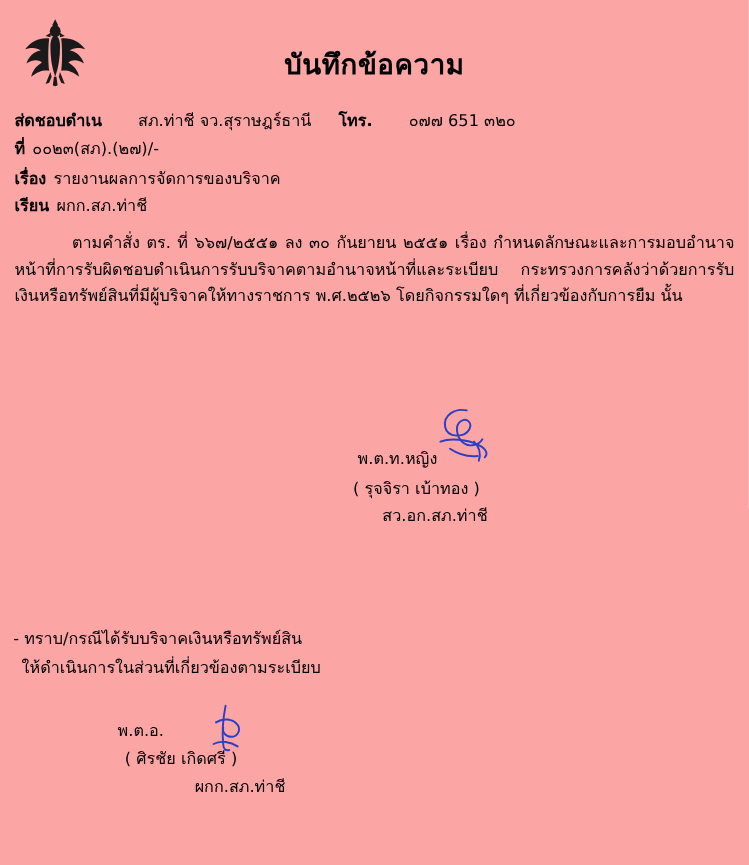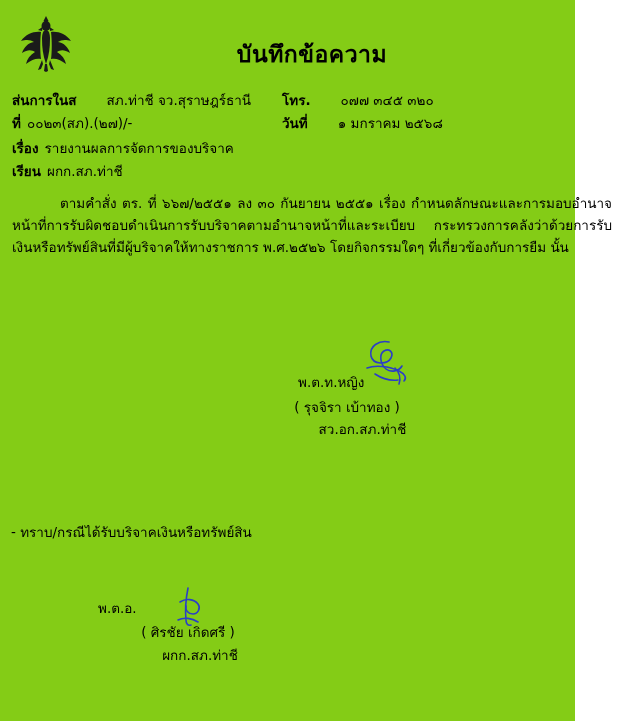--- a/index.html
+++ b/index.html
@@ -10,23 +10,23 @@
   body {
     width: 624px;
     height: 721px;
     position: relative;
     font-family: "DejaVu Sans", "Liberation Sans", sans-serif;
     color: #000000;
     overflow: hidden;
   }
   .page {
     position: relative;
-    width: 575px;
+    width: 624px;
     height: 721px;
-    background: #84cc16;
+    background: #fca5a5;
   }
 
   
   .emblem {
     position: absolute;
     left: 18px;
     top: 14px;
     width: 56px;
     height: 58px;
   }
@@ -142,24 +142,23 @@
 
   
   .sig-rank-2 {
     position: absolute;
     left: 98px;
     top: 597px;
     font-size: 13.5px;
   }
   .sig-name-2 {
     position: absolute;
-    left: 88px;
+    left: 104px;
     top: 621px;
     width: 200px;
-    text-align: center;
     font-size: 13.5px;
   }
   .sig-pos-2 {
     position: absolute;
     left: 100px;
     top: 644px;
     width: 200px;
     text-align: center;
     font-size: 13.5px;
   }
@@ -194,34 +193,31 @@
         <path d="M24 46 L20 56 L23 55 L25 50 Z"></path>
         <path d="M32 46 L36 56 L33 55 L31 50 Z"></path>
         <path d="M27 50 L26 57 L28 58 L30 57 L29 50 Z"></path>
       </g>
     </svg>
   </div>
 
   <div class="doc-title">บันทึกข้อความ</div>
 
   <div class="field-row f-dept">
-    <span class="label-bold">ส่นการในส</span><span class="val val-indent-2">สภ.ท่าชี จว.สุราษฎร์ธานี</span>
+    <span class="label-bold">ส่ดชอบดำเน</span><span class="val val-indent-2">สภ.ท่าชี จว.สุราษฎร์ธานี</span>
   </div>
 
   <div class="field-row f-tel">
-    <span class="label-bold">โทร.</span><span class="val val-indent-2">๐๗๗ ๓๔๕ ๓๒๐</span>
+    <span class="label-bold">โทร.</span><span class="val val-indent-2">๐๗๗ 651 ๓๒๐</span>
   </div>
 
   <div class="field-row f-no">
     <span class="label-bold">ที่</span><span class="val val-indent-1">๐๐๒๓(สภ).(๒๗)/-</span>
   </div>
 
-  <div class="field-row f-date">
-    <span class="label-bold">วันที่</span><span class="val val-indent-2">๑ มกราคม ๒๕๖๘</span>
-  </div>
 
   <div class="field-row f-subj">
     <span class="label-bold">เรื่อง</span><span class="val val-indent-1">รายงานผลการจัดการของบริจาค</span>
   </div>
 
   <div class="field-row f-to">
     <span class="label-bold">เรียน</span><span class="val val-indent-1">ผกก.สภ.ท่าชี</span>
   </div>
 
   <div class="para p1">ตามคำสั่ง ตร. ที่ ๖๖๗/๒๕๕๑ ลง ๓๐ กันยายน ๒๕๕๑ เรื่อง กำหนดลักษณะและการมอบอำนาจหน้าที่การรับผิดชอบดำเนินการรับบริจาคตามอำนาจหน้าที่และระเบียบ กระทรวงการคลังว่าด้วยการรับเงินหรือทรัพย์สินที่มีผู้บริจาคให้ทางราชการ พ.ศ.๒๕๒๖ โดยกิจกรรมใดๆ ที่เกี่ยวข้องกับการยืม นั้น</div>
@@ -234,20 +230,21 @@
         <path d="M20 36 C26 40 34 43 43 42"></path>
         <path d="M40 30 C44 34 46 40 44 46"></path>
       </g>
     </svg>
   </div>
   <div class="sig-rank-1">พ.ต.ท.หญิง</div>
   <div class="sig-name-1">( รุจจิรา เบ้าทอง )</div>
   <div class="sig-pos-1">สว.อก.สภ.ท่าชี</div>
 
   <div class="note-1">- ทราบ/กรณีได้รับบริจาคเงินหรือทรัพย์สิน</div>
+  <div class="note-2">ให้ดำเนินการในส่วนที่เกี่ยวข้องตามระเบียบ</div>
 
   <div class="scribble-2">
     <svg viewBox="0 0 34 42" width="34" height="42" xmlns="http://www.w3.org/2000/svg">
       <g fill="none" stroke="#2a3ec8" stroke-width="1.6" stroke-linecap="round">
         <path d="M16 2 C14 12 13 24 14 34 C14 38 16 40 19 39"></path>
         <path d="M8 16 C14 12 22 13 26 18 C29 22 26 28 21 28 C16 28 13 24 14 20"></path>
         <path d="M6 34 C12 31 20 32 26 36"></path>
       </g>
     </svg>
   </div>

